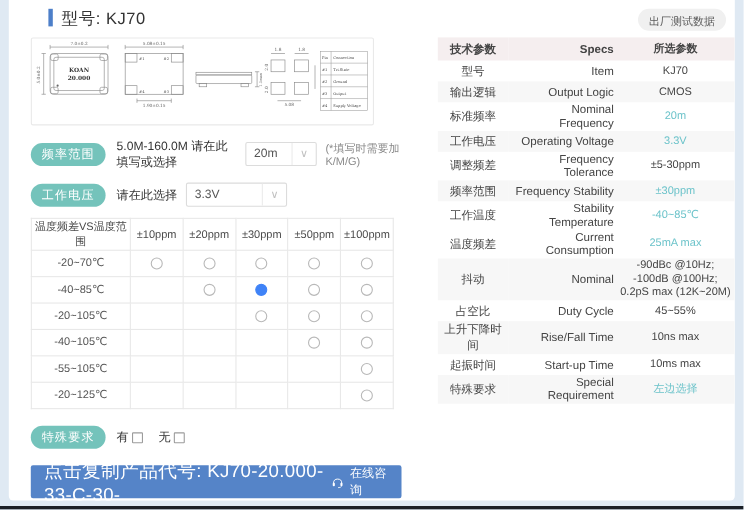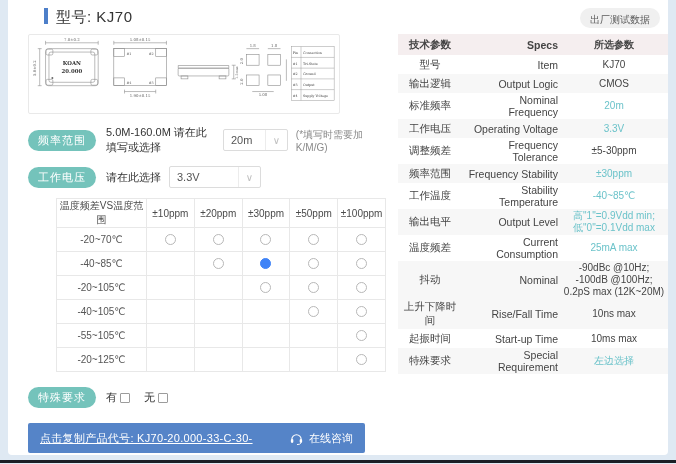--- a/index.html
+++ b/index.html
@@ -26,36 +26,36 @@
   
   .sel-row { display:flex; align-items:center; margin-top:15px; height:22px; }
   .badge { background:#74c3bb; color:#fff; font-size:11px; padding:3px 10px; border-radius:11px; flex:none; margin-right:10px; letter-spacing:1px; }
   .sel-text { font-size:11px; color:#333; margin-right:8px; }
   .dropdown { display:inline-flex; align-items:center; border:1px solid #dcdcdc; border-radius:2px; height:22px; width:92px; font-size:11px; color:#555; background:#fff; cursor:pointer; }
   .dropdown .value { flex:1; padding-left:7px; text-align:left; }
   .dropdown .chev { width:22px; height:100%; display:flex; align-items:center; justify-content:center; color:#c0c0c0; border-left:1px solid #ececec; font-size:10px; }
   .sel-note { font-size:10px; color:#8a8a8a; margin-left:8px; }
 
   
-  .stability-table { border-collapse:collapse; width:330px; margin-top:10px; table-layout:fixed;margin-left:28px; }
+  .stability-table { border-collapse:collapse; width:330px; margin-top:10px; table-layout:fixed; }
   .stability-table th, .stability-table td { border:1px solid #e8e8e8; text-align:center; font-size:10px; color:#555; font-weight:normal; }
   .stability-table th { height:28px; color:#4a4a4a; }
   .stability-table td { height:24px; }
   .stability-table .col0 { width:90px; }
   .radio { display:inline-block; width:11px; height:11px; border:1px solid #b8b8b8; border-radius:50%; vertical-align:middle; cursor:pointer; }
   .radio.selected { background:#3f83f7; border-color:#3f83f7; }
 
   
   .special-row { display:flex; align-items:center; margin-top:15px; }
   .chk-label { font-size:11px; color:#333; margin-right:3px; }
   .checkbox { display:inline-block; width:10px; height:10px; border:1px solid #9c9c9c; border-radius:1px; margin-right:14px; vertical-align:middle; cursor:pointer; background:#fff; }
 
   
   .bottom-bar { width:337px; height:30px; margin-top:15px; background:#5584c8; border-radius:2px; display:flex; align-items:center; padding:0 12px; cursor:pointer; }
-  .bottom-bar .copy-text { color:#fff; font-size:11px; letter-spacing:.3px;text-decoration:underline; }
+  .bottom-bar .copy-text { color:#fff; font-size:17px; letter-spacing:.3px; }
   .consult { margin-left:auto; display:flex; align-items:center; gap:5px; color:#fff; font-size:11px; cursor:pointer; }
 
   
   .specs-table { width:270px; border-collapse:collapse; table-layout:fixed; }
   .specs-table th { background:#f5eeef; font-weight:bold; }
   .specs-table th, .specs-table td { font-size:10.5px; color:#444; height:19px; padding:1px 2px; }
   .specs-table thead th { height:21px; }
   .specs-table .cn { width:64px; text-align:center; }
   .specs-table .en { text-align:right; padding-left:6px; }
   .specs-table .val { width:108px; text-align:center; white-space:pre-line; line-height:12px; font-size:10px; }
@@ -312,38 +312,37 @@
             <tr class="stripe">
               <td class="cn">频率范围</td>
               <td class="en">Frequency Stability</td>
               <td class="val teal">±30ppm</td>
             </tr>
             <tr class="">
               <td class="cn">工作温度</td>
               <td class="en">Stability Temperature</td>
               <td class="val teal">-40~85℃</td>
             </tr>
-            <tr class="stripe h2">
-              <td class="cn">输出电平</td>
-              <td class="en">Output Level</td>
-              <td class="val teal">高"1"=0.9Vdd min;
-低"0"=0.1Vdd max</td>
-            </tr>
             <tr class="">
               <td class="cn">温度频差</td>
               <td class="en">Current Consumption</td>
               <td class="val teal">25mA max</td>
             </tr>
             <tr class="stripe h3">
               <td class="cn">抖动</td>
               <td class="en">Nominal</td>
               <td class="val">-90dBc @10Hz;
 -100dB @100Hz;
 0.2pS max (12K~20M)</td>
             </tr>
+            <tr class="">
+              <td class="cn">占空比</td>
+              <td class="en">Duty Cycle</td>
+              <td class="val">45~55%</td>
+            </tr>
             <tr class="stripe">
               <td class="cn">上升下降时间</td>
               <td class="en">Rise/Fall Time</td>
               <td class="val">10ns max</td>
             </tr>
             <tr class="">
               <td class="cn">起振时间</td>
               <td class="en">Start-up Time</td>
               <td class="val">10ms max</td>
             </tr>

